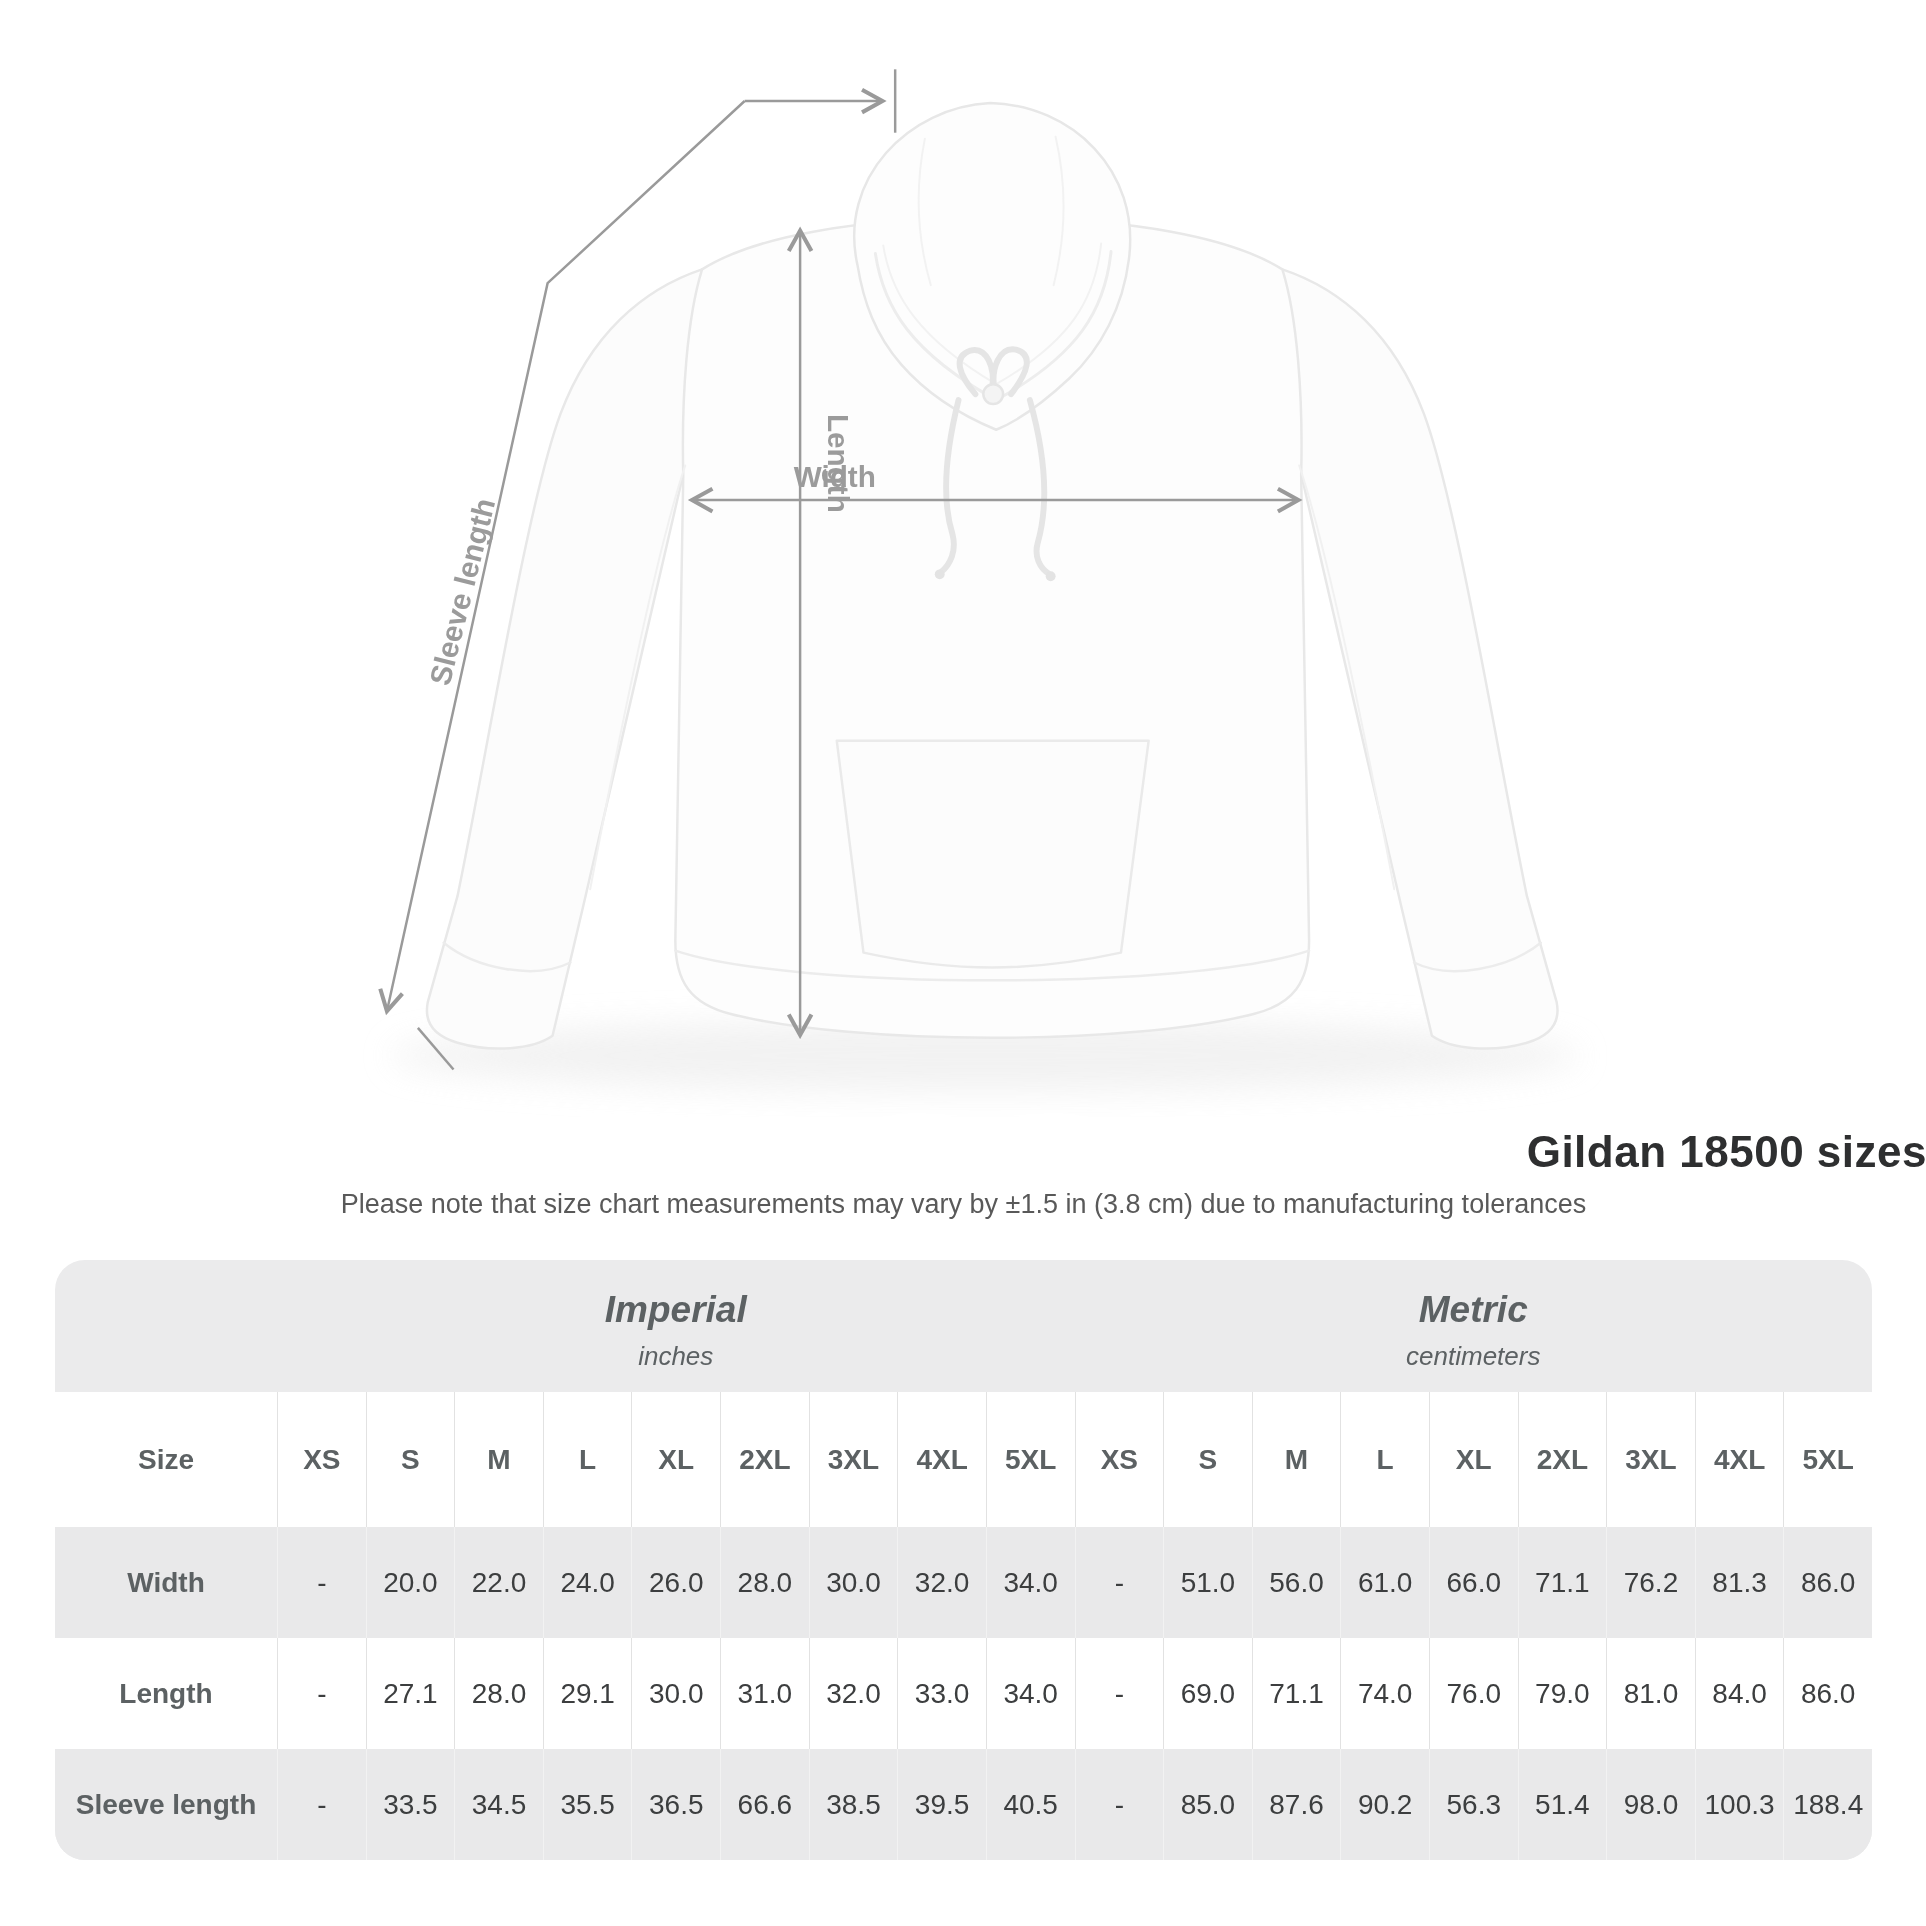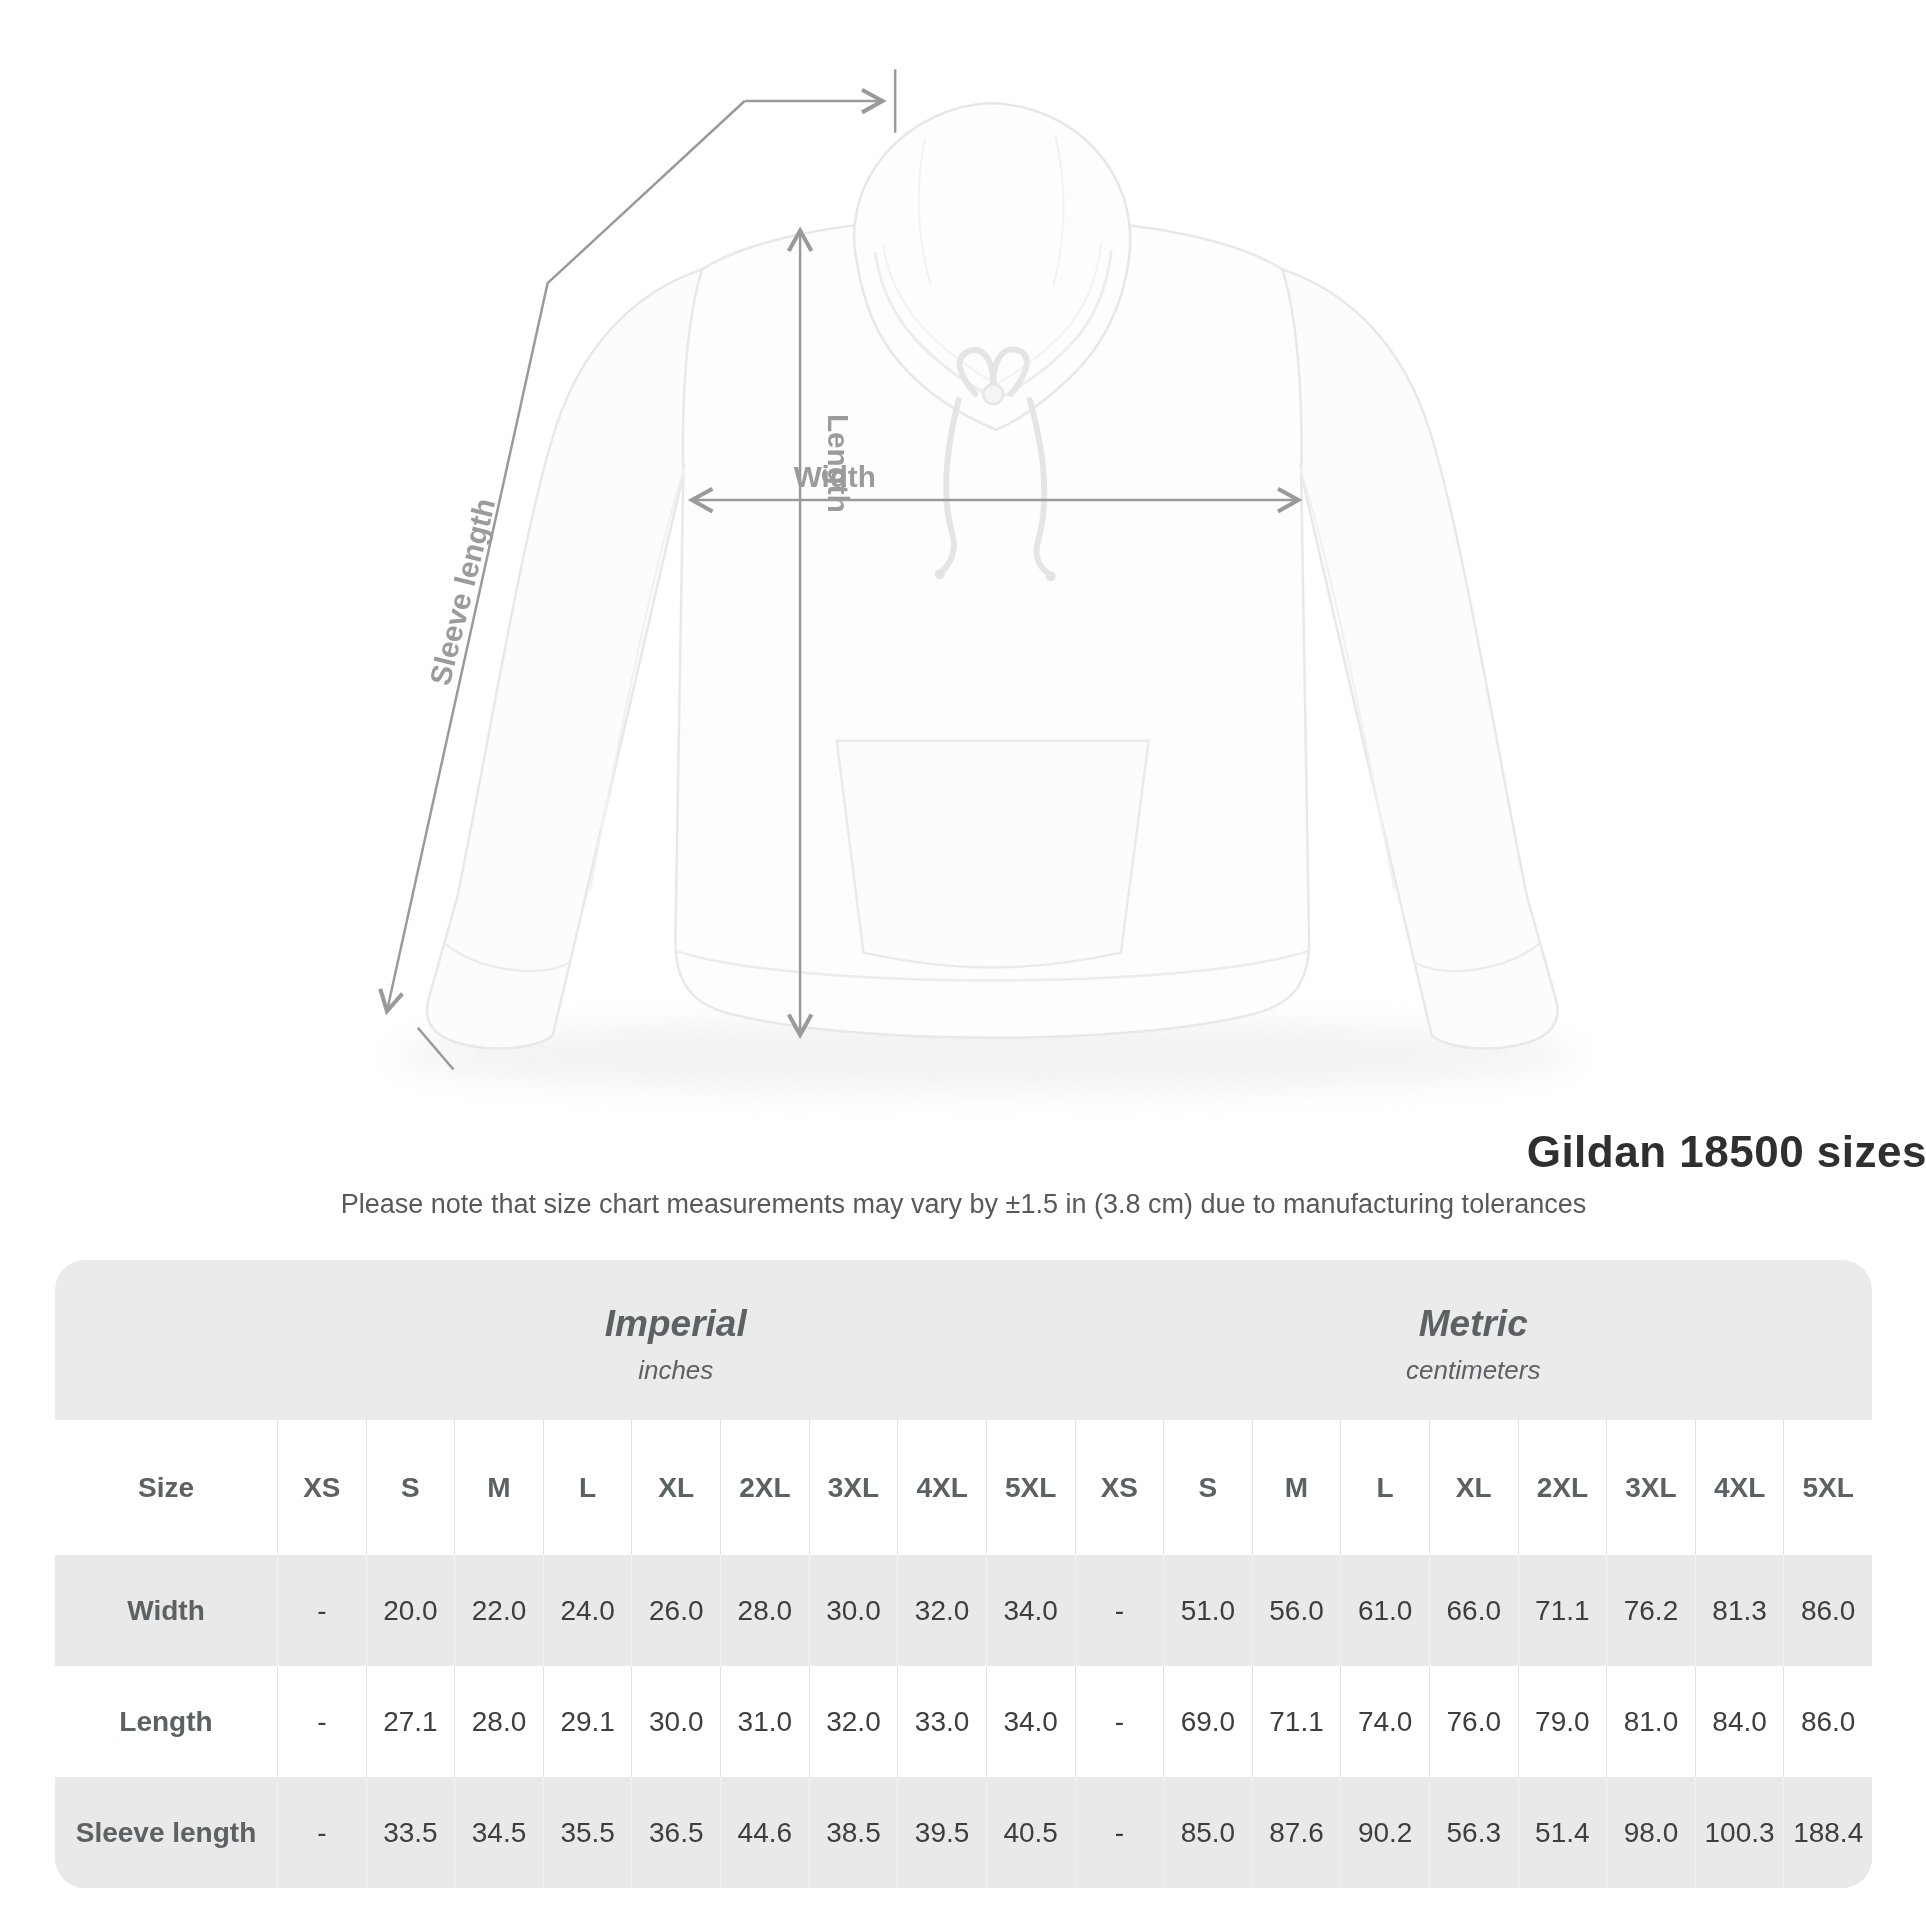--- a/index.html
+++ b/index.html
@@ -16,21 +16,21 @@
     margin:10px 0 12px 0;letter-spacing:0.5px;
   }
   .tolerance-note{
     text-align:center;font-size:27px;color:#595959;
     margin:0 0 40px 0;
   }
   .size-table{
     margin:0 55px;border-radius:30px;background:#ebebec;overflow:hidden;
   }
   .row{display:grid;grid-template-columns:222px repeat(18,1fr);}
-  .group-row{height:160px;}
+  .group-row{height:132px;}
   .header-row{height:135px;background:#ffffff;--sep:#e2e2e2;}
   .data-row{height:111px;}
   .row-white{background:#ffffff;--sep:#e2e2e2;}
   .row-gray{background:#e9e9ea;--sep:#f2f2f2;}
   .cell{
     display:flex;align-items:center;justify-content:center;
     min-width:0;
   }
   .header-row .cell + .cell,
   .data-row .cell + .cell{border-left:1px solid var(--sep);}
@@ -329,21 +329,21 @@
       <div class="cell">
         <span class="value-text">34.5</span>
       </div>
       <div class="cell">
         <span class="value-text">35.5</span>
       </div>
       <div class="cell">
         <span class="value-text">36.5</span>
       </div>
       <div class="cell">
-        <span class="value-text">44.6</span>
+        <span class="value-text">66.6</span>
       </div>
       <div class="cell">
         <span class="value-text">38.5</span>
       </div>
       <div class="cell">
         <span class="value-text">39.5</span>
       </div>
       <div class="cell">
         <span class="value-text">40.5</span>
       </div>

